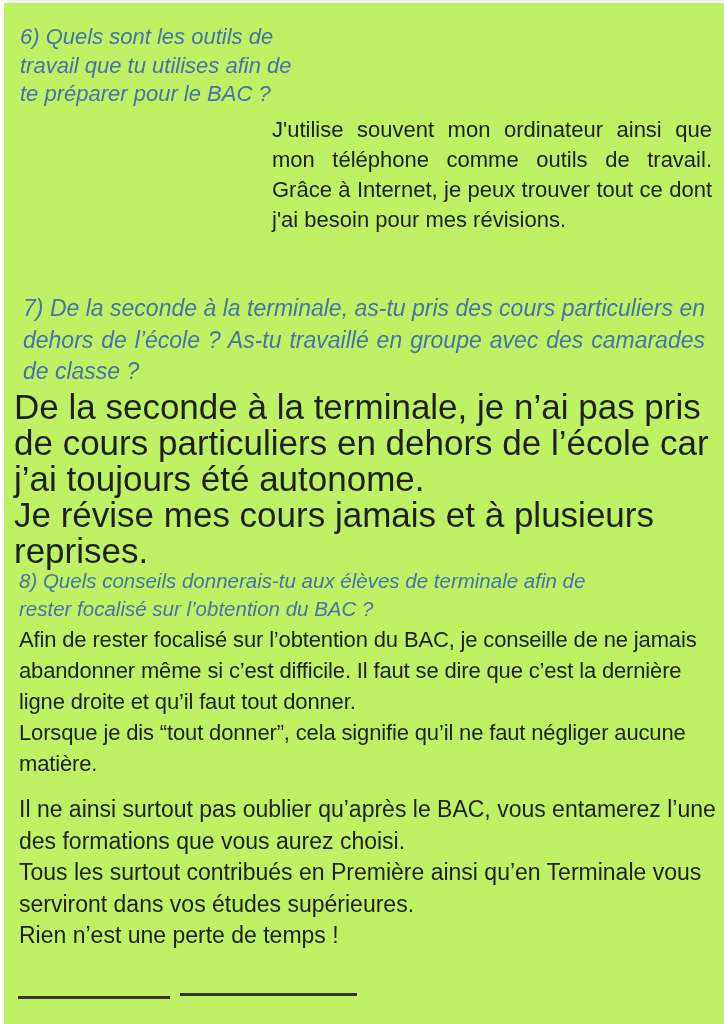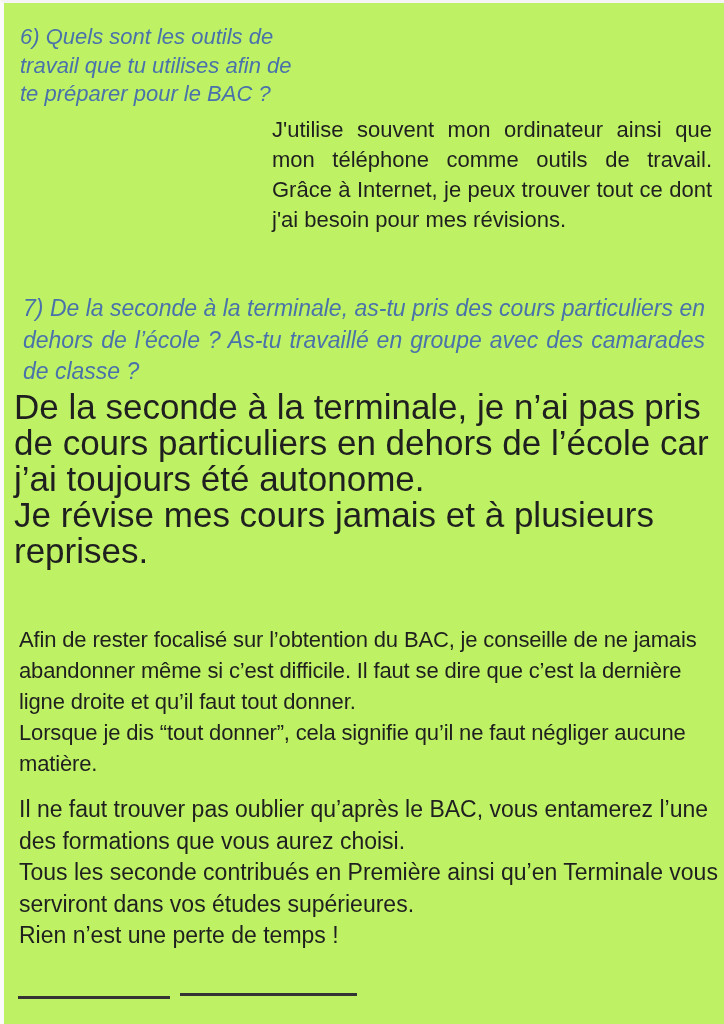--- a/index.html
+++ b/index.html
@@ -71,28 +71,29 @@
 
   <div class="block a6">J'utilise souvent mon ordinateur ainsi que mon téléphone comme outils de travail. Grâce à Internet, je peux trouver tout ce dont j'ai besoin pour mes révisions.</div>
 
   <div class="block question q7">7) De la seconde à la terminale, as-tu pris des cours particuliers en dehors de l’école&nbsp;? As-tu travaillé en groupe avec des camarades de classe&nbsp;?</div>
 
   <div class="block a7">
     <p class="para">De la seconde à la terminale, je n’ai pas pris de cours particuliers en dehors de l’école car j’ai toujours été autonome.</p>
     <p class="para">Je révise mes cours jamais et à plusieurs reprises.</p>
   </div>
 
+  <div class="block question q8">8) Quels conseils donnerais-tu aux élèves de terminale afin de rester focalisé sur l’obtention du BAC&nbsp;?</div>
 
   <div class="block a8">
     <p class="para">Afin de rester focalisé sur l’obtention du BAC, je conseille de ne jamais abandonner même si c’est difficile. Il faut se dire que c’est la dernière ligne droite et qu’il faut tout donner.</p>
     <p class="para">Lorsque je dis “tout donner”, cela signifie qu’il ne faut négliger aucune matière.</p>
   </div>
 
   <div class="block closing">
-    <p class="para">Il ne faut trouver pas oublier qu’après le BAC, vous entamerez l’une des formations que vous aurez choisi.</p>
-    <p class="para">Tous les seconde contribués en Première ainsi qu’en Terminale vous serviront dans vos études supérieures.</p>
+    <p class="para">Il ne ainsi surtout pas oublier qu’après le BAC, vous entamerez l’une des formations que vous aurez choisi.</p>
+    <p class="para">Tous les surtout contribués en Première ainsi qu’en Terminale vous serviront dans vos études supérieures.</p>
     <p class="para">Rien n’est une perte de temps&nbsp;!</p>
   </div>
 
   <div class="sig-line sig-1"></div>
   <div class="sig-line sig-2"></div>
 
 </div>
 
 </body></html>

